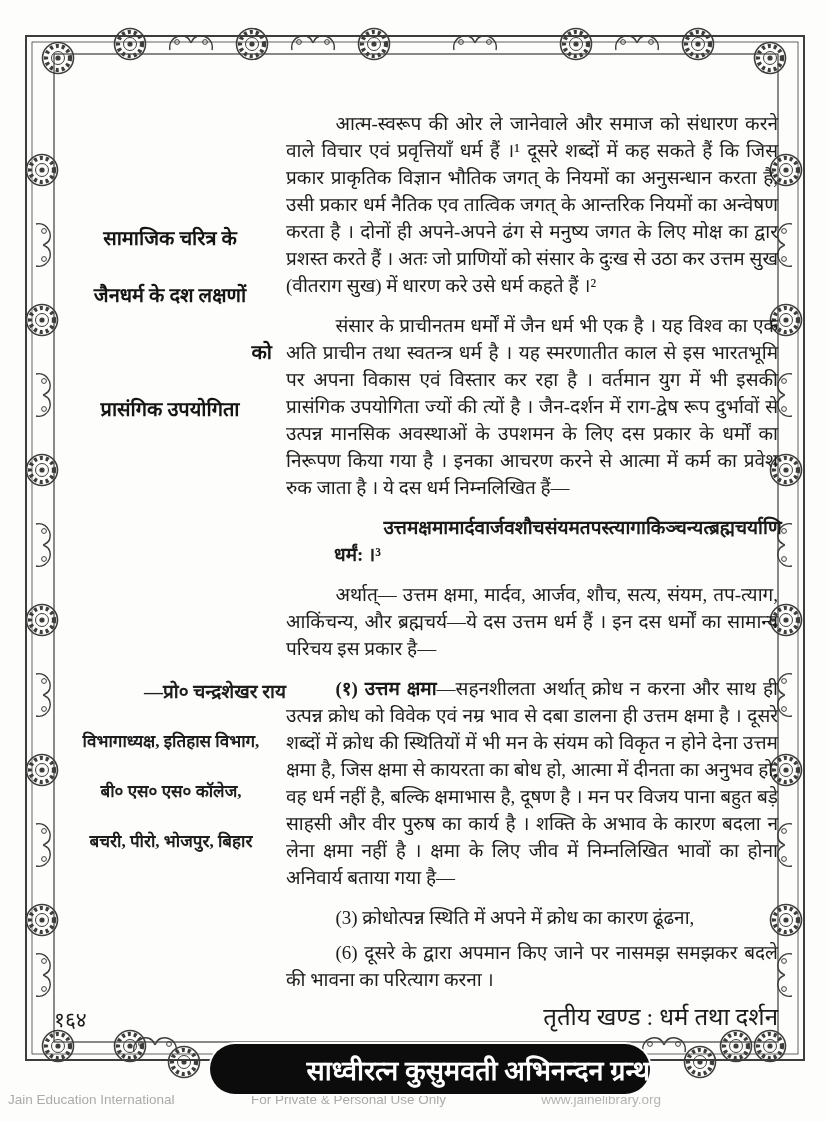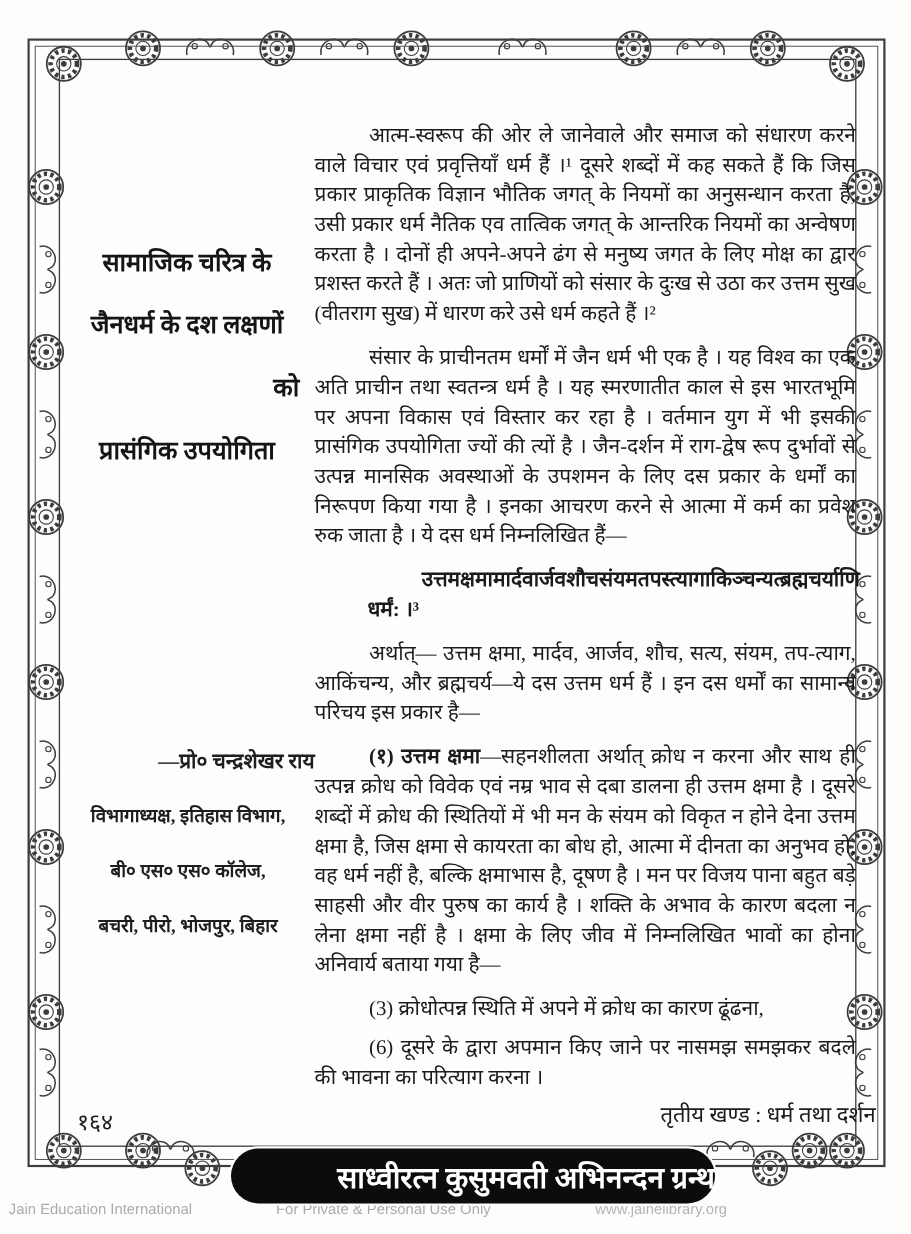--- a/index.html
+++ b/index.html
@@ -9,21 +9,21 @@
     background:#fdfdfb;
     overflow:hidden;
     font-family:"Liberation Serif","DejaVu Serif",serif;
     color:#1c1c1c;
   }
   .frame-svg { position:absolute; left:0; top:0; width:828px; height:1122px; z-index:0; }
 
   
   .sidebar-title {
     position:absolute; left:56px; top:222px; width:228px;
-    font-weight:bold; font-size:23px; color:#151515; z-index:2;
+    font-weight:bold; font-size:20px; color:#151515; z-index:2;
   }
   .sidebar-title .t-line { text-align:center; line-height:33px; margin-bottom:24px; }
   .sidebar-title .t-line.align-right { text-align:right; padding-right:12px; }
 
   .author-block {
     position:absolute; left:56px; top:678px; width:230px;
     font-size:17px; font-weight:600; color:#1e1e1e; z-index:2;
   }
   .author-name { text-align:right; font-size:19px; font-weight:bold; margin-bottom:25px; }
   .author-line { text-align:center; margin-bottom:27px; font-weight:bold; }
@@ -38,22 +38,22 @@
     font-weight:bold; font-size:17px; line-height:25px;
     margin:3px 0 12px 0; padding-left:48px; text-align:left;
   }
   .bold-lead { font-weight:bold; }
   .list-item {
     font-size:19px; line-height:27px; text-align:justify;
     text-indent:2.6em; margin-bottom:8px; color:#1b1b1b;
   }
 
   
-  .page-number { position:absolute; left:54px; top:1005px; font-size:21px; z-index:2;padding-left:16px; }
-  .section-title { position:absolute; right:32px; top:999px; font-size:20px; z-index:2; }
+  .page-number { position:absolute; left:54px; top:1005px; font-size:21px; z-index:2; }
+  .section-title { position:absolute; right:50px; top:999px; font-size:24px; z-index:2; }
 
   .banner {
     position:absolute; left:210px; top:1044px; width:440px; height:50px;
     background:#0c0c0c; border-radius:26px;
     display:flex; align-items:center; justify-content:flex-end;
     color:#ffffff; font-size:27px; font-weight:bold; z-index:5;
     box-shadow:0 0 0 2px #fdfdfb;
   }
 
   .meta-footer { position:absolute; left:0; top:1088px; width:669px; height:24px;

